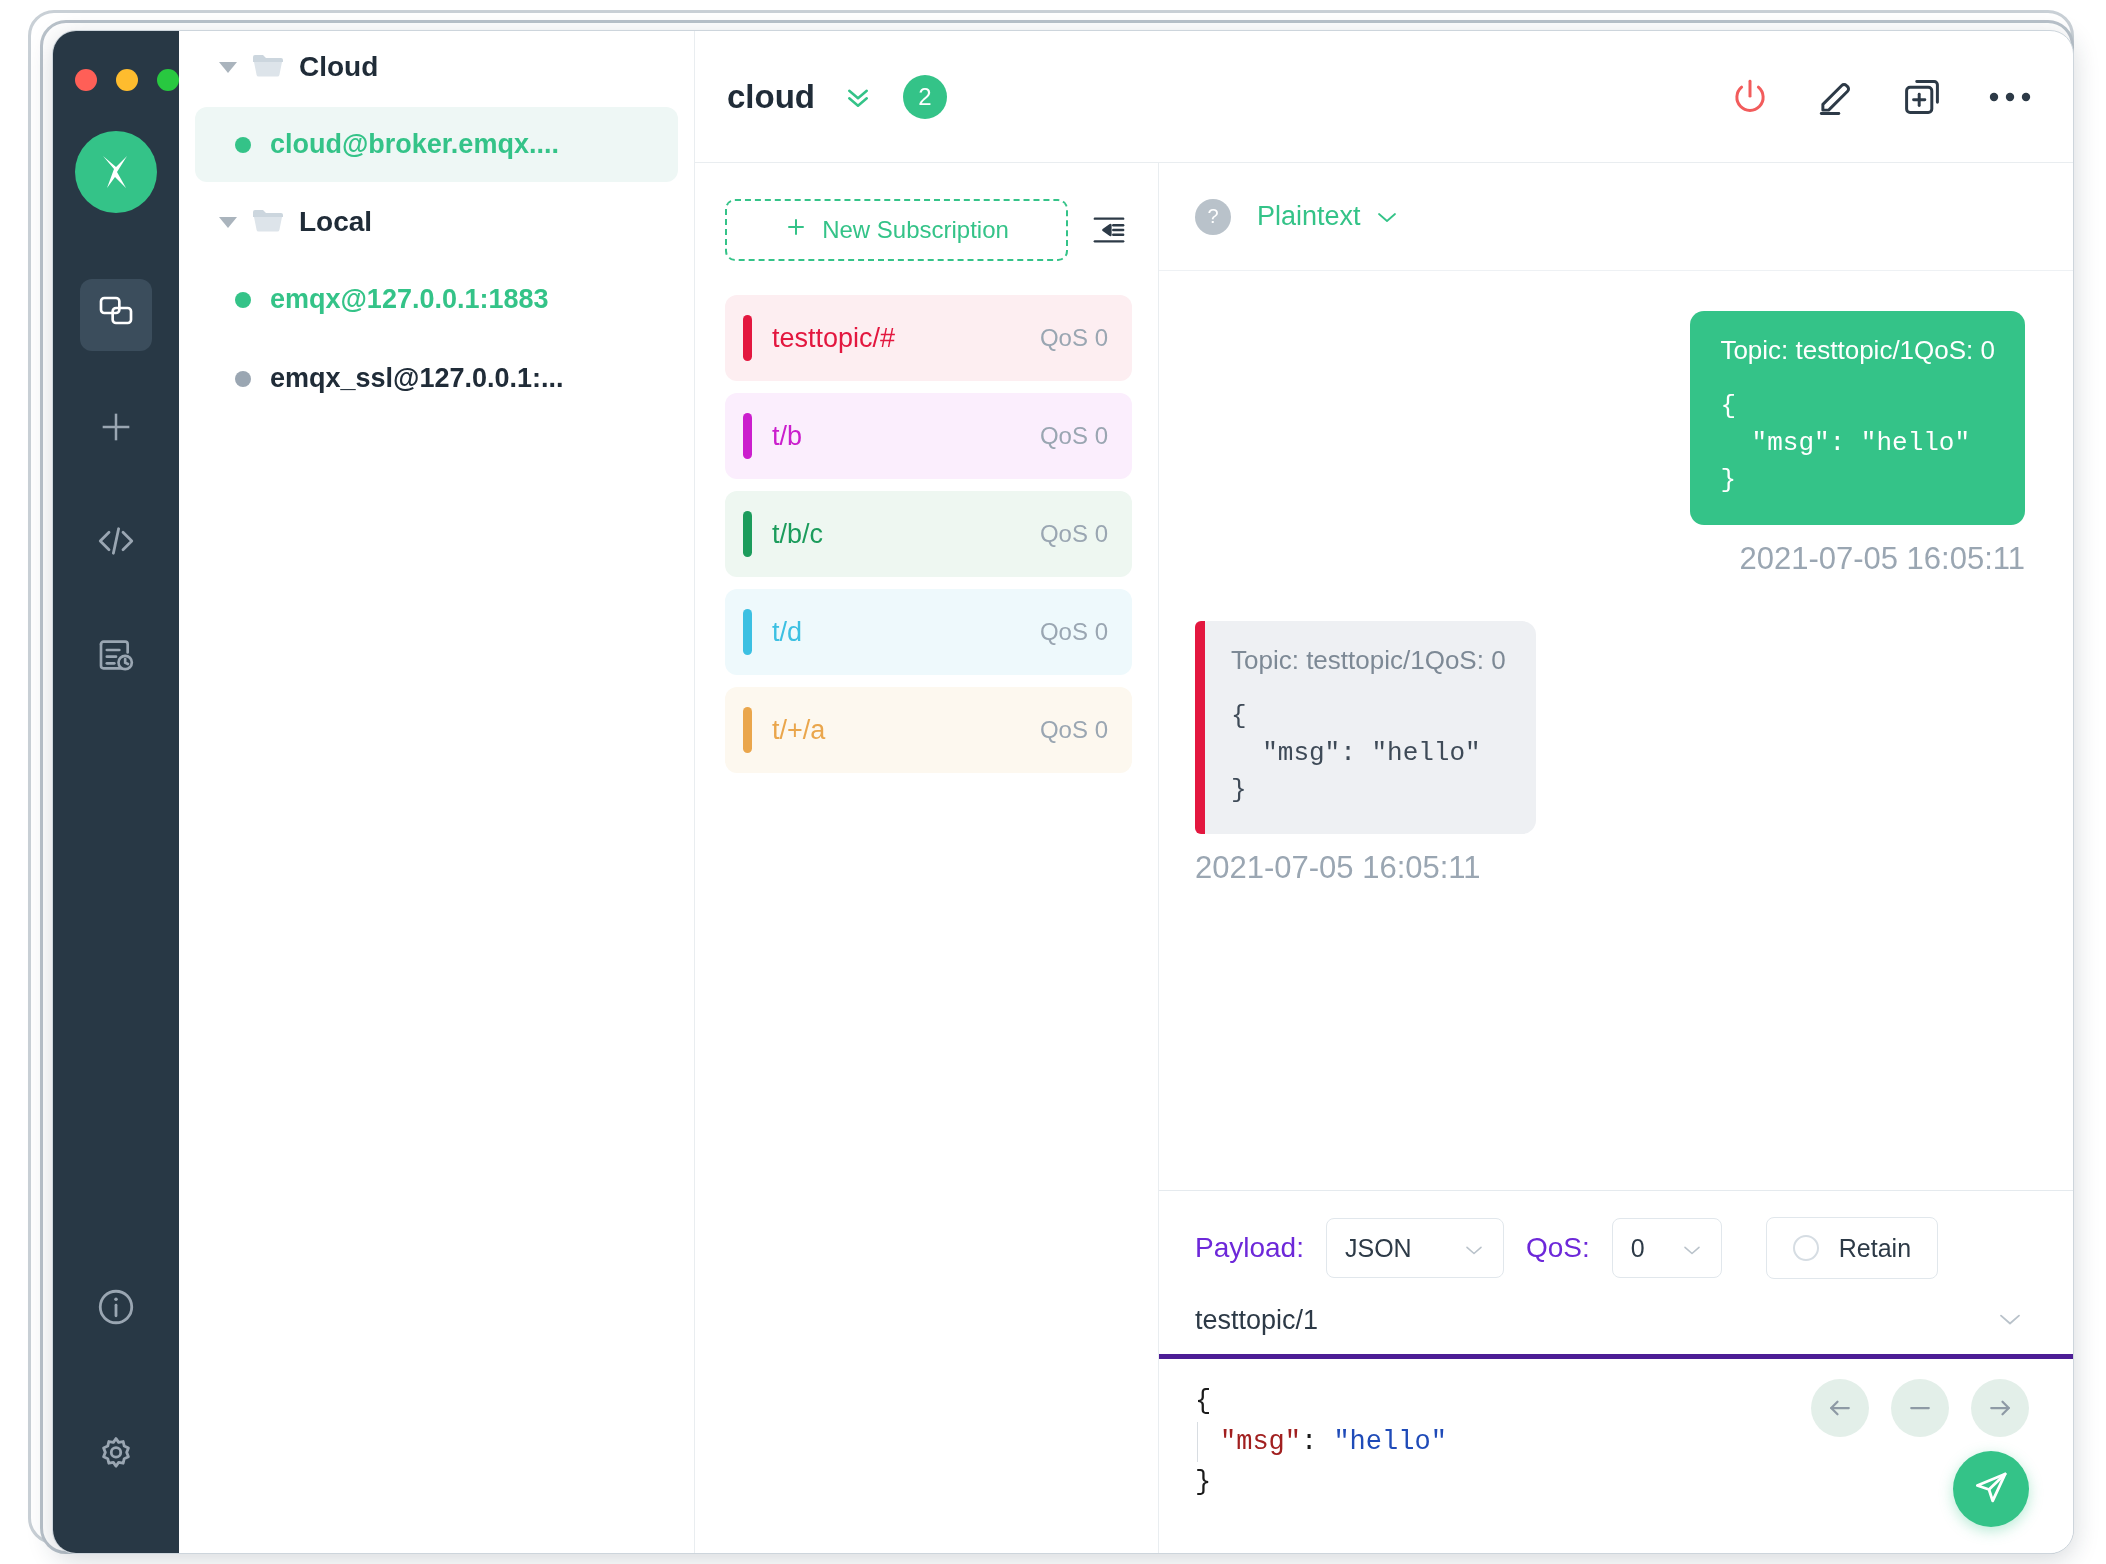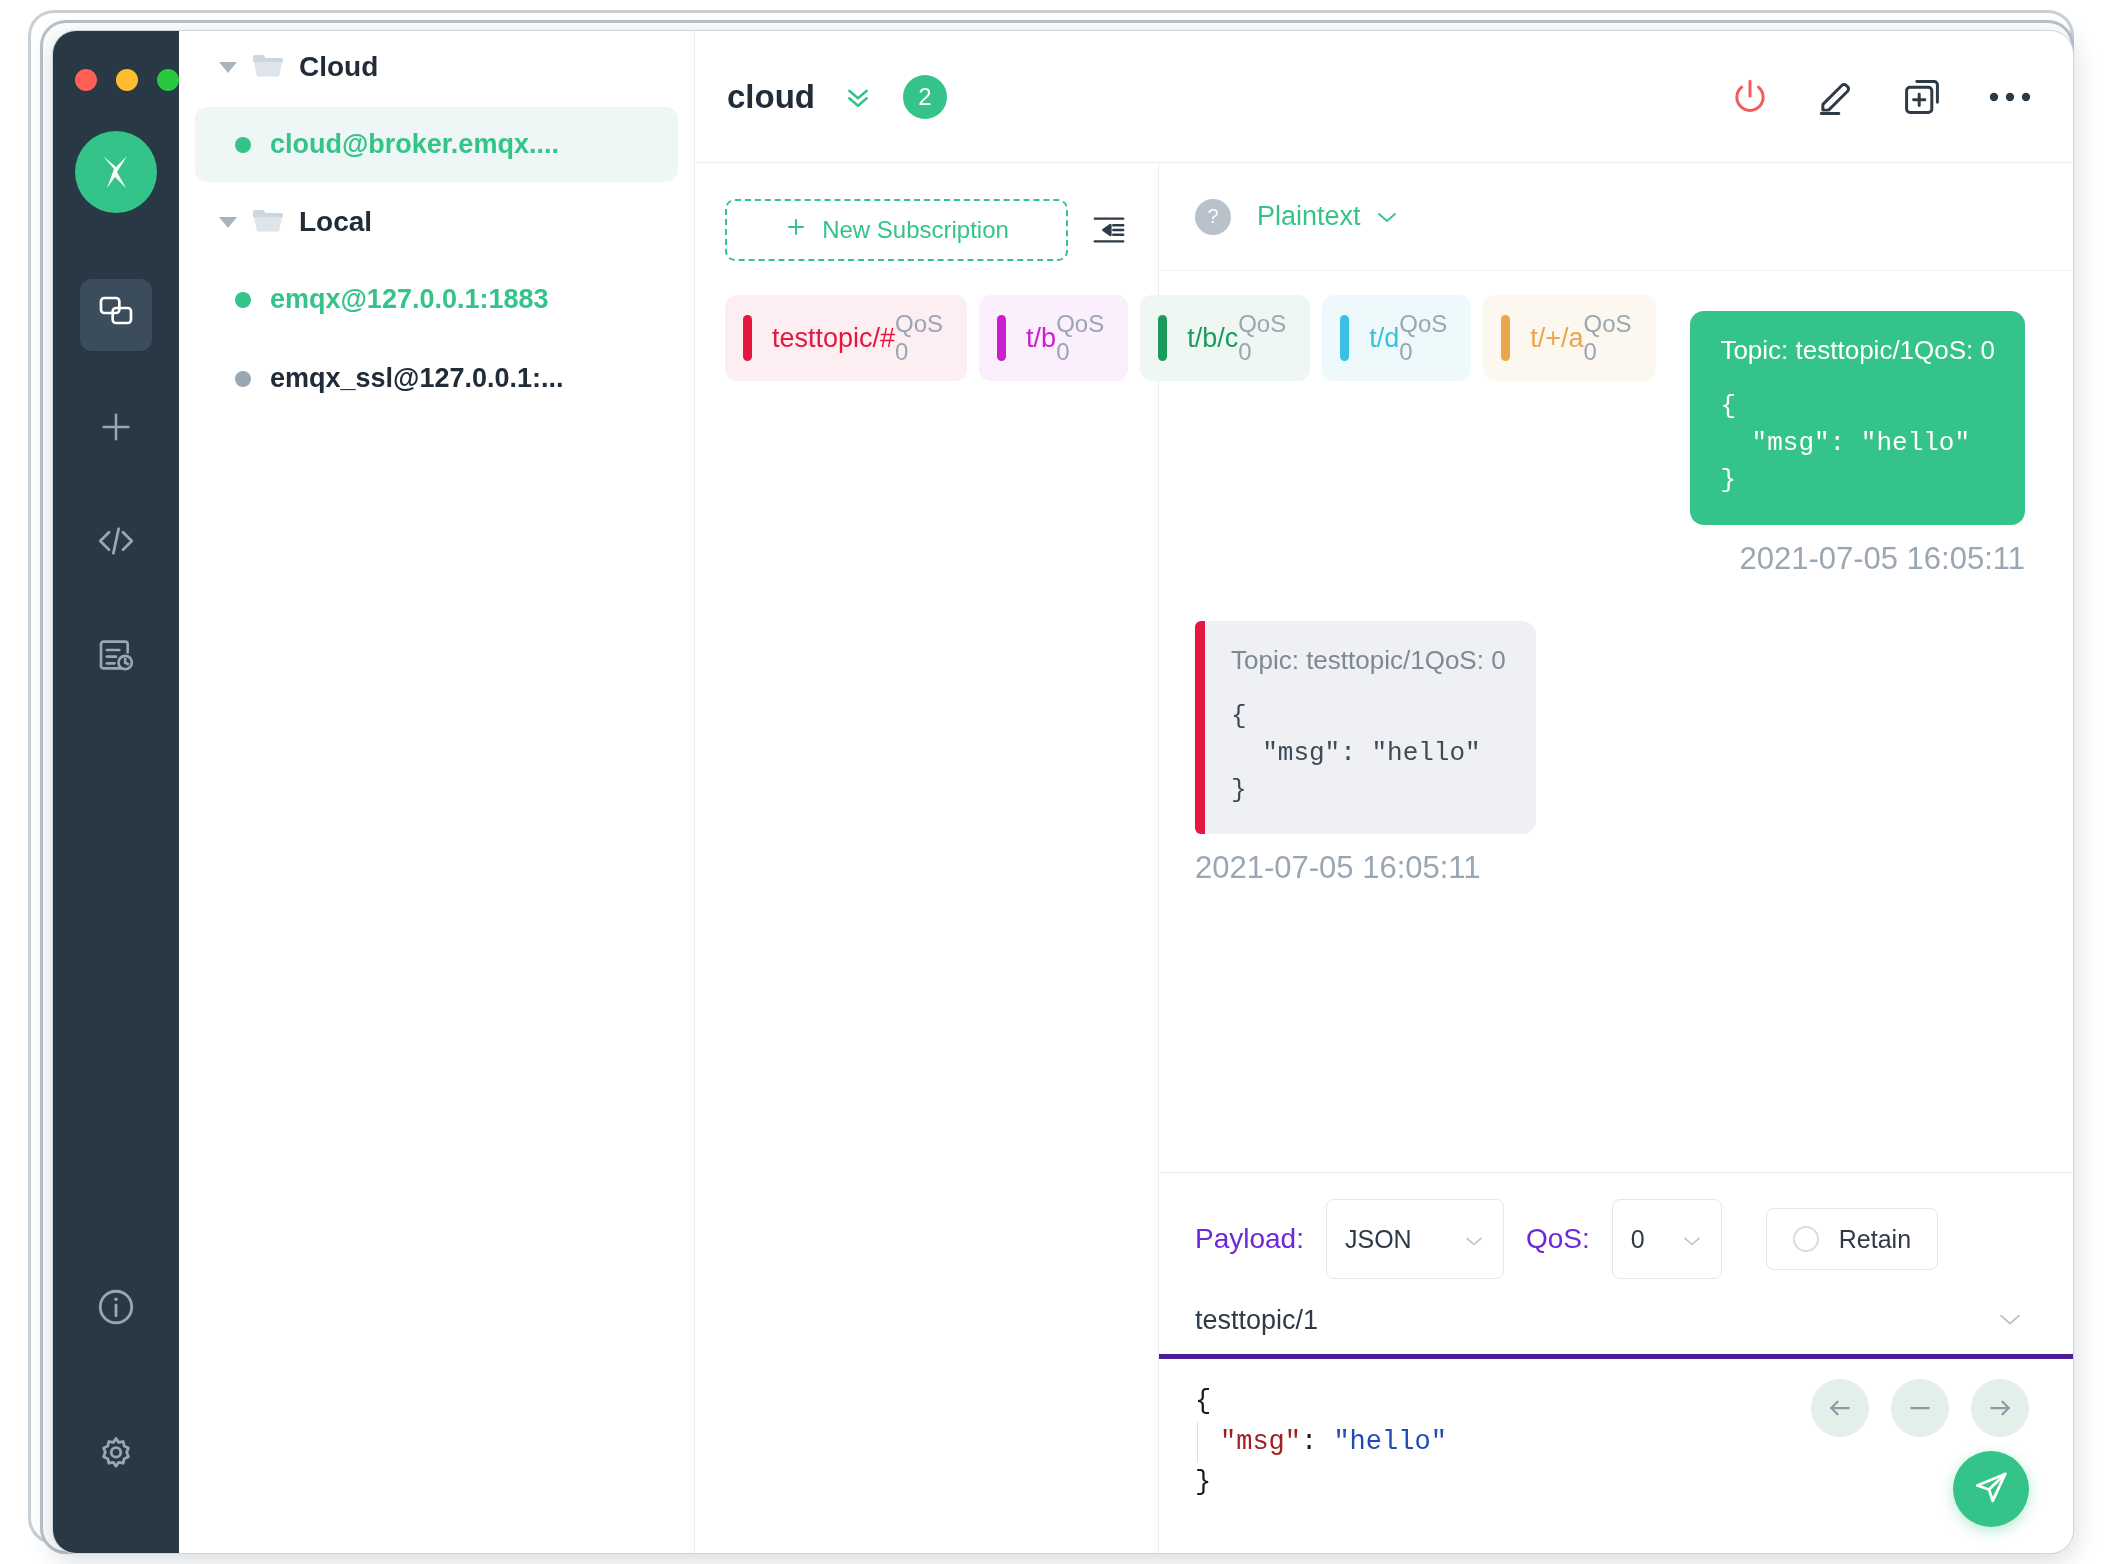--- a/index.html
+++ b/index.html
@@ -132,21 +132,21 @@
   }
   .subs-head { display: flex; align-items: center; gap: 18px; }
   .new-sub {
     flex: 1; border: 2px dashed #34c388; color: #34c388; background: #fff;
     border-radius: 10px; height: 62px; font-size: 24px;
     display: flex; align-items: center; justify-content: center; gap: 14px;
     cursor: pointer;
   }
   .collapse-icon { cursor: pointer; display: flex; padding: 4px; }
 
-  .sub-list { margin-top: 34px; display: flex; flex-direction: row; gap: 12px; }
+  .sub-list { margin-top: 34px; display: flex; flex-direction: column; gap: 12px; }
   .sub-item {
     height: 86px; border-radius: 12px;
     display: flex; align-items: center; padding-left: 18px; padding-right: 24px;
     cursor: pointer; position: relative;
   }
   .sub-bar { width: 9px; height: 46px; border-radius: 5px; flex: 0 0 9px; }
   .sub-topic { margin-left: 20px; font-size: 27px; flex: 1; }
   .sub-qos { font-size: 24px; color: #9aa6b2; }
 
   
@@ -193,21 +193,21 @@
     font-family: "Liberation Mono", monospace; font-size: 26px;
     line-height: 1.42; white-space: pre;
   }
   .time { font-size: 31px; color: #9aa6b2; margin-top: 16px; }
 
   
   .publish { border-top: 1px solid #e5eaee; background: #fff; }
   .pub-opts { display: flex; align-items: center; gap: 22px; padding: 26px 48px 20px 36px; }
   .pub-label { font-size: 28px; color: #6d28d9; }
   .sel {
-    border: 1px solid #e1e7ec; border-radius: 8px; height: 80px;
+    border: 1px solid #e1e7ec; border-radius: 8px; height: 60px;
     display: flex; align-items: center; justify-content: space-between;
     padding: 0 18px; font-size: 25px; color: #2d3a47; cursor: pointer; gap: 20px;
   }
   .sel.payload { width: 178px; }
   .sel.qos { width: 110px; }
   .retain {
     border: 1px solid #e1e7ec; border-radius: 8px; height: 62px;
     display: flex; align-items: center; gap: 20px; padding: 0 26px;
     font-size: 25px; color: #2d3a47; cursor: pointer; margin-left: 22px;
   }

